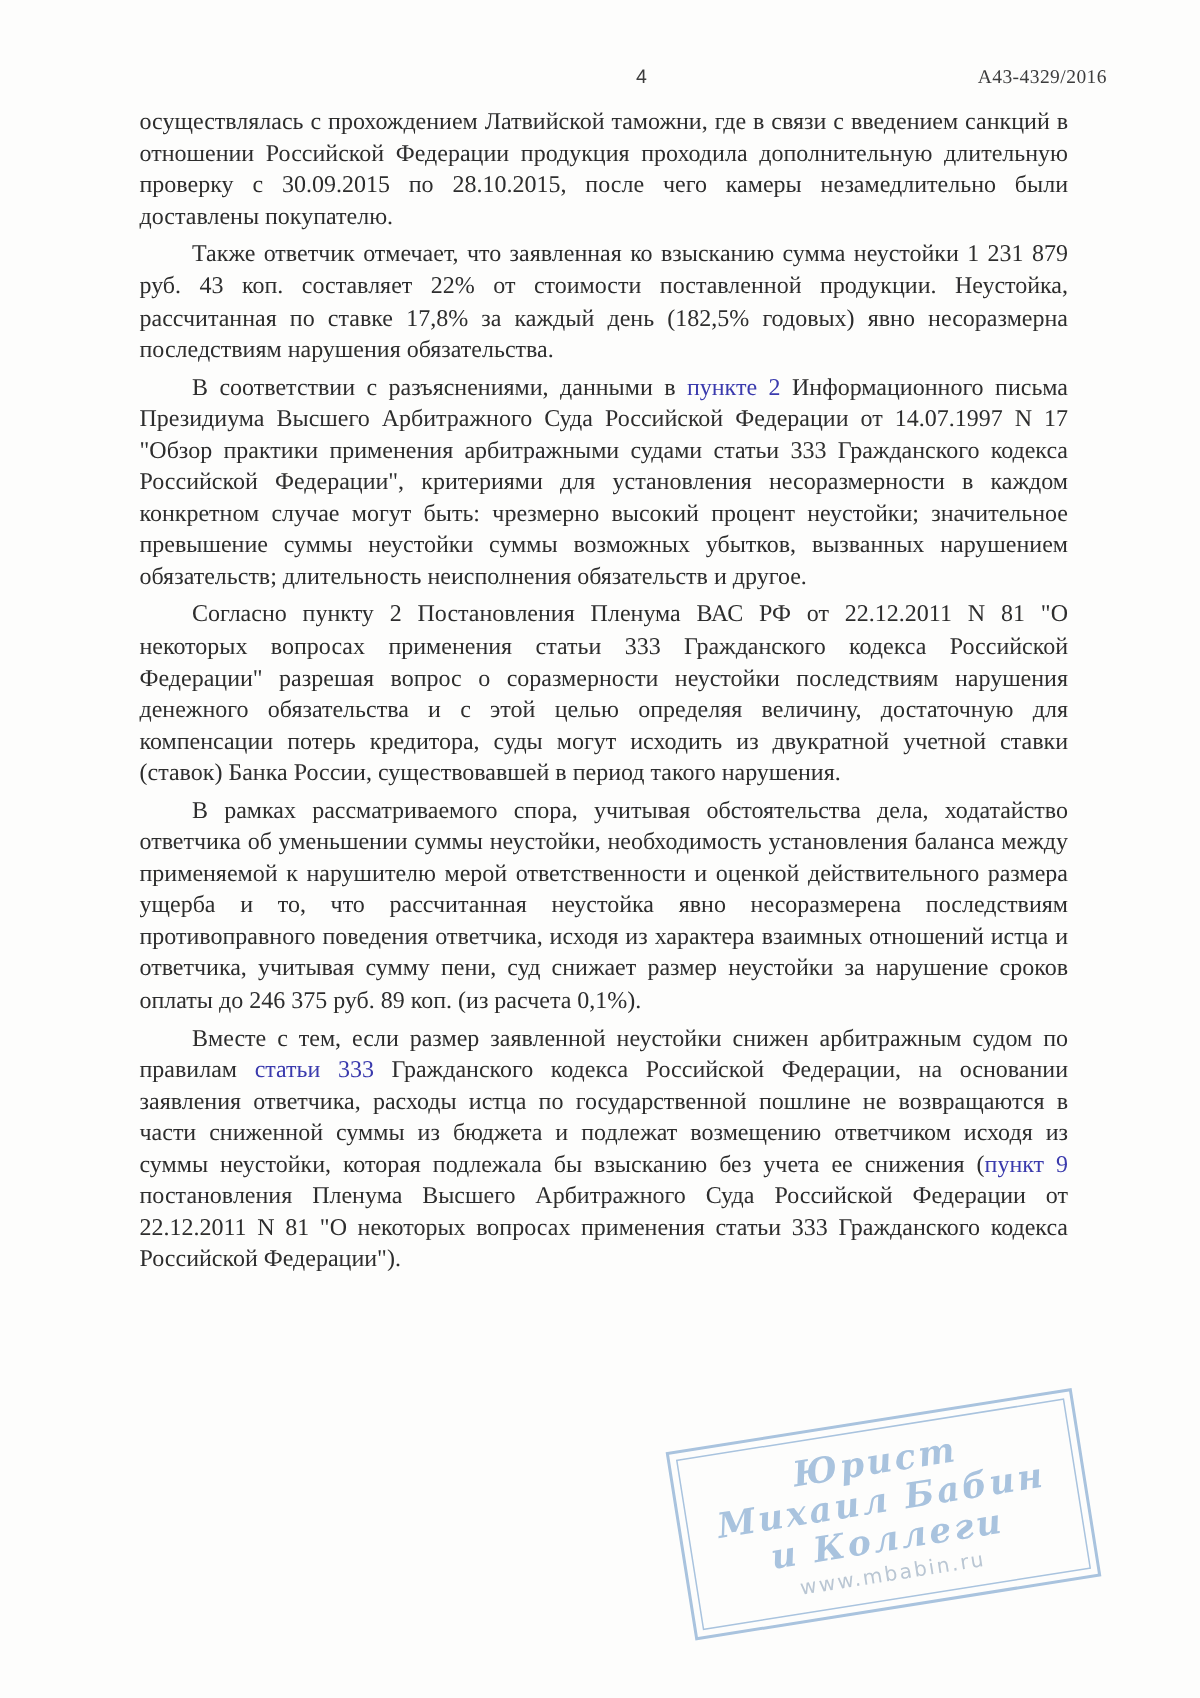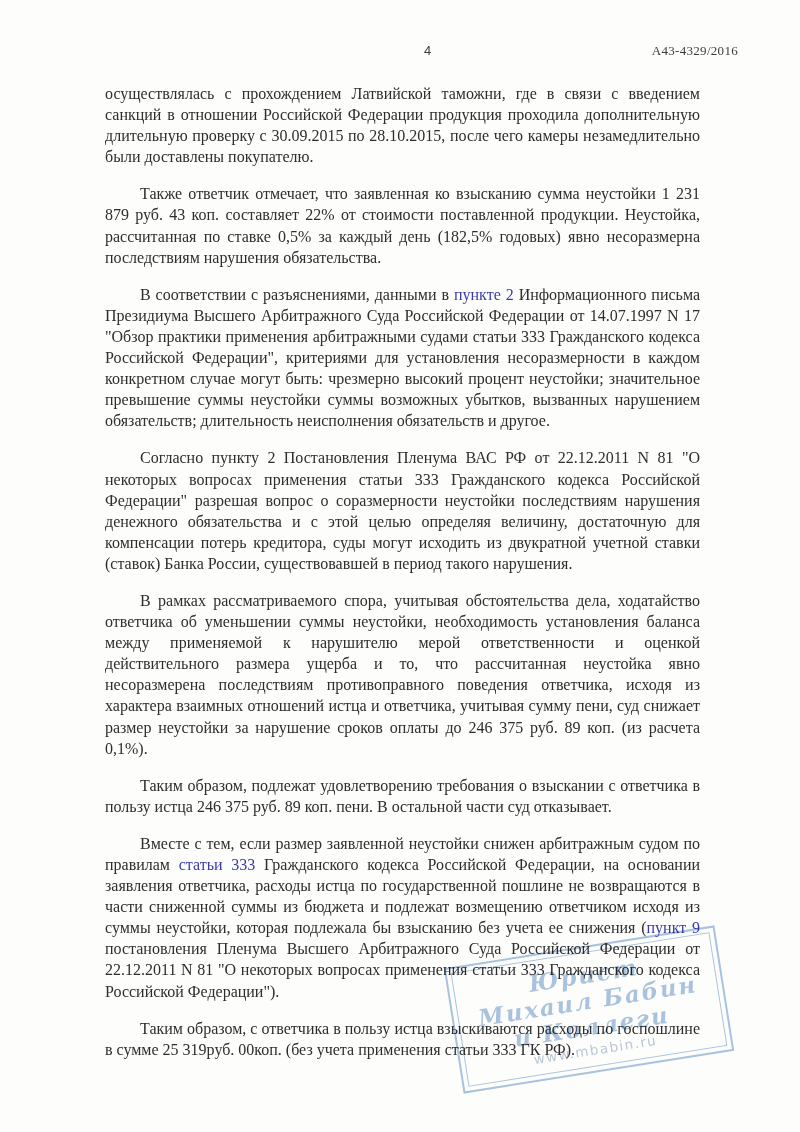--- a/index.html
+++ b/index.html
@@ -37,21 +37,21 @@
   .doc-body {
     position: absolute;
     left: 89px;
     top: 67px;
     width: 627px;
     font-size: 16px;
     line-height: 21.1px;
     text-align: justify;
     z-index: 2;
   }
-  .doc-body p { margin: 16px; text-indent: 35px; }
+  .doc-body p { margin: 4px; text-indent: 35px; }
   .doc-body p.no-indent { text-indent: 0; }
   .doc-link { color: var(--link-color); cursor: pointer; }
 
   
   .stamp {
     position: absolute;
     left: 452px;
     top: 946px;
     width: 274px;
     height: 127px;
@@ -94,27 +94,25 @@
 
 <div class="page">
 
   <div class="page-header">
     <span class="page-number">4</span>
     <span class="case-number">А43-4329/2016</span>
   </div>
 
   <div class="doc-body" id="doc-body">
       <p class="no-indent"><span>осуществлялась с прохождением Латвийской таможни, где в связи с введением санкций в отношении Российской Федерации продукция проходила дополнительную длительную проверку с 30.09.2015 по 28.10.2015, после чего камеры незамедлительно были доставлены покупателю.</span></p>
-      <p class=""><span>Также ответчик отмечает, что заявленная ко взысканию сумма неустойки 1 231 879 руб. 43 коп. составляет 22% от стоимости поставленной продукции. Неустойка, рассчитанная по ставке 0,5% за каждый день (182,5% годовых) явно несоразмерна последствиям нарушения обязательства.</span></p>
+      <p class=""><span>Также ответчик отмечает, что заявленная ко взысканию сумма неустойки 1 231 879 руб. 43 коп. составляет 22% от стоимости поставленной продукции. Неустойка, рассчитанная по ставке 17,8% за каждый день (182,5% годовых) явно несоразмерна последствиям нарушения обязательства.</span></p>
       <p class=""><span>В соответствии с разъяснениями, данными в </span><span class="doc-link">пункте 2</span><span> Информационного письма Президиума Высшего Арбитражного Суда Российской Федерации от 14.07.1997 N 17 "Обзор практики применения арбитражными судами статьи 333 Гражданского кодекса Российской Федерации", критериями для установления несоразмерности в каждом конкретном случае могут быть: чрезмерно высокий процент неустойки; значительное превышение суммы неустойки суммы возможных убытков, вызванных нарушением обязательств; длительность неисполнения обязательств и другое.</span></p>
       <p class=""><span>Согласно пункту 2 Постановления Пленума ВАС РФ от 22.12.2011 N 81 "О некоторых вопросах применения статьи 333 Гражданского кодекса Российской Федерации" разрешая вопрос о соразмерности неустойки последствиям нарушения денежного обязательства и с этой целью определяя величину, достаточную для компенсации потерь кредитора, суды могут исходить из двукратной учетной ставки (ставок) Банка России, существовавшей в период такого нарушения.</span></p>
       <p class=""><span>В рамках рассматриваемого спора, учитывая обстоятельства дела, ходатайство ответчика об уменьшении суммы неустойки, необходимость установления баланса между применяемой к нарушителю мерой ответственности и оценкой действительного размера ущерба и то, что рассчитанная неустойка явно несоразмерена последствиям противоправного поведения ответчика, исходя из характера взаимных отношений истца и ответчика, учитывая сумму пени, суд снижает размер неустойки за нарушение сроков оплаты до 246 375 руб. 89 коп. (из расчета 0,1%).</span></p>
-      <p class=""><span>Таким образом, подлежат удовлетворению требования о взыскании с ответчика в пользу истца 246 375 руб. 89 коп. пени. В остальной части суд отказывает.</span></p>
       <p class=""><span>Вместе с тем, если размер заявленной неустойки снижен арбитражным судом по правилам </span><span class="doc-link">статьи 333</span><span> Гражданского кодекса Российской Федерации, на основании заявления ответчика, расходы истца по государственной пошлине не возвращаются в части сниженной суммы из бюджета и подлежат возмещению ответчиком исходя из суммы неустойки, которая подлежала бы взысканию без учета ее снижения (</span><span class="doc-link">пункт 9</span><span> постановления Пленума Высшего Арбитражного Суда Российской Федерации от 22.12.2011 N 81 "О некоторых вопросах применения статьи 333 Гражданского кодекса Российской Федерации").</span></p>
-      <p class=""><span>Таким образом, с ответчика в пользу истца взыскиваются расходы по госпошлине в сумме 25 319руб. 00коп. (без учета применения статьи 333 ГК РФ).</span></p>
     </div>
 
   <div class="stamp">
     <div class="stamp-frame">
       <div class="stamp-big">Юрист</div>
       <div class="stamp-big">Михаил Бабин</div>
       <div class="stamp-big">и Коллеги</div>
       <div class="stamp-url">www.mbabin.ru</div>
     </div>
   </div>

